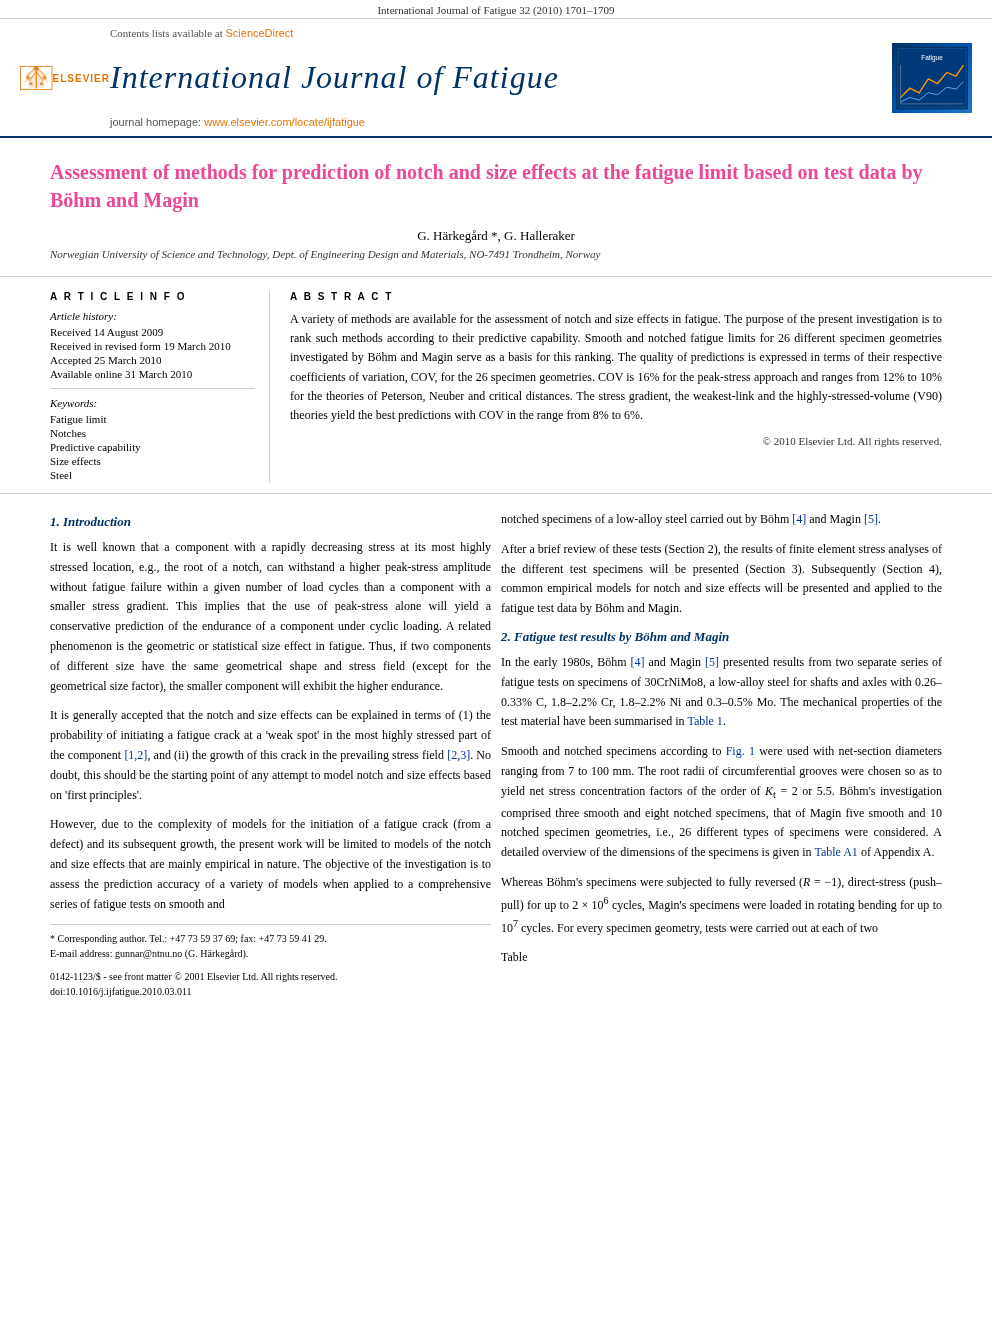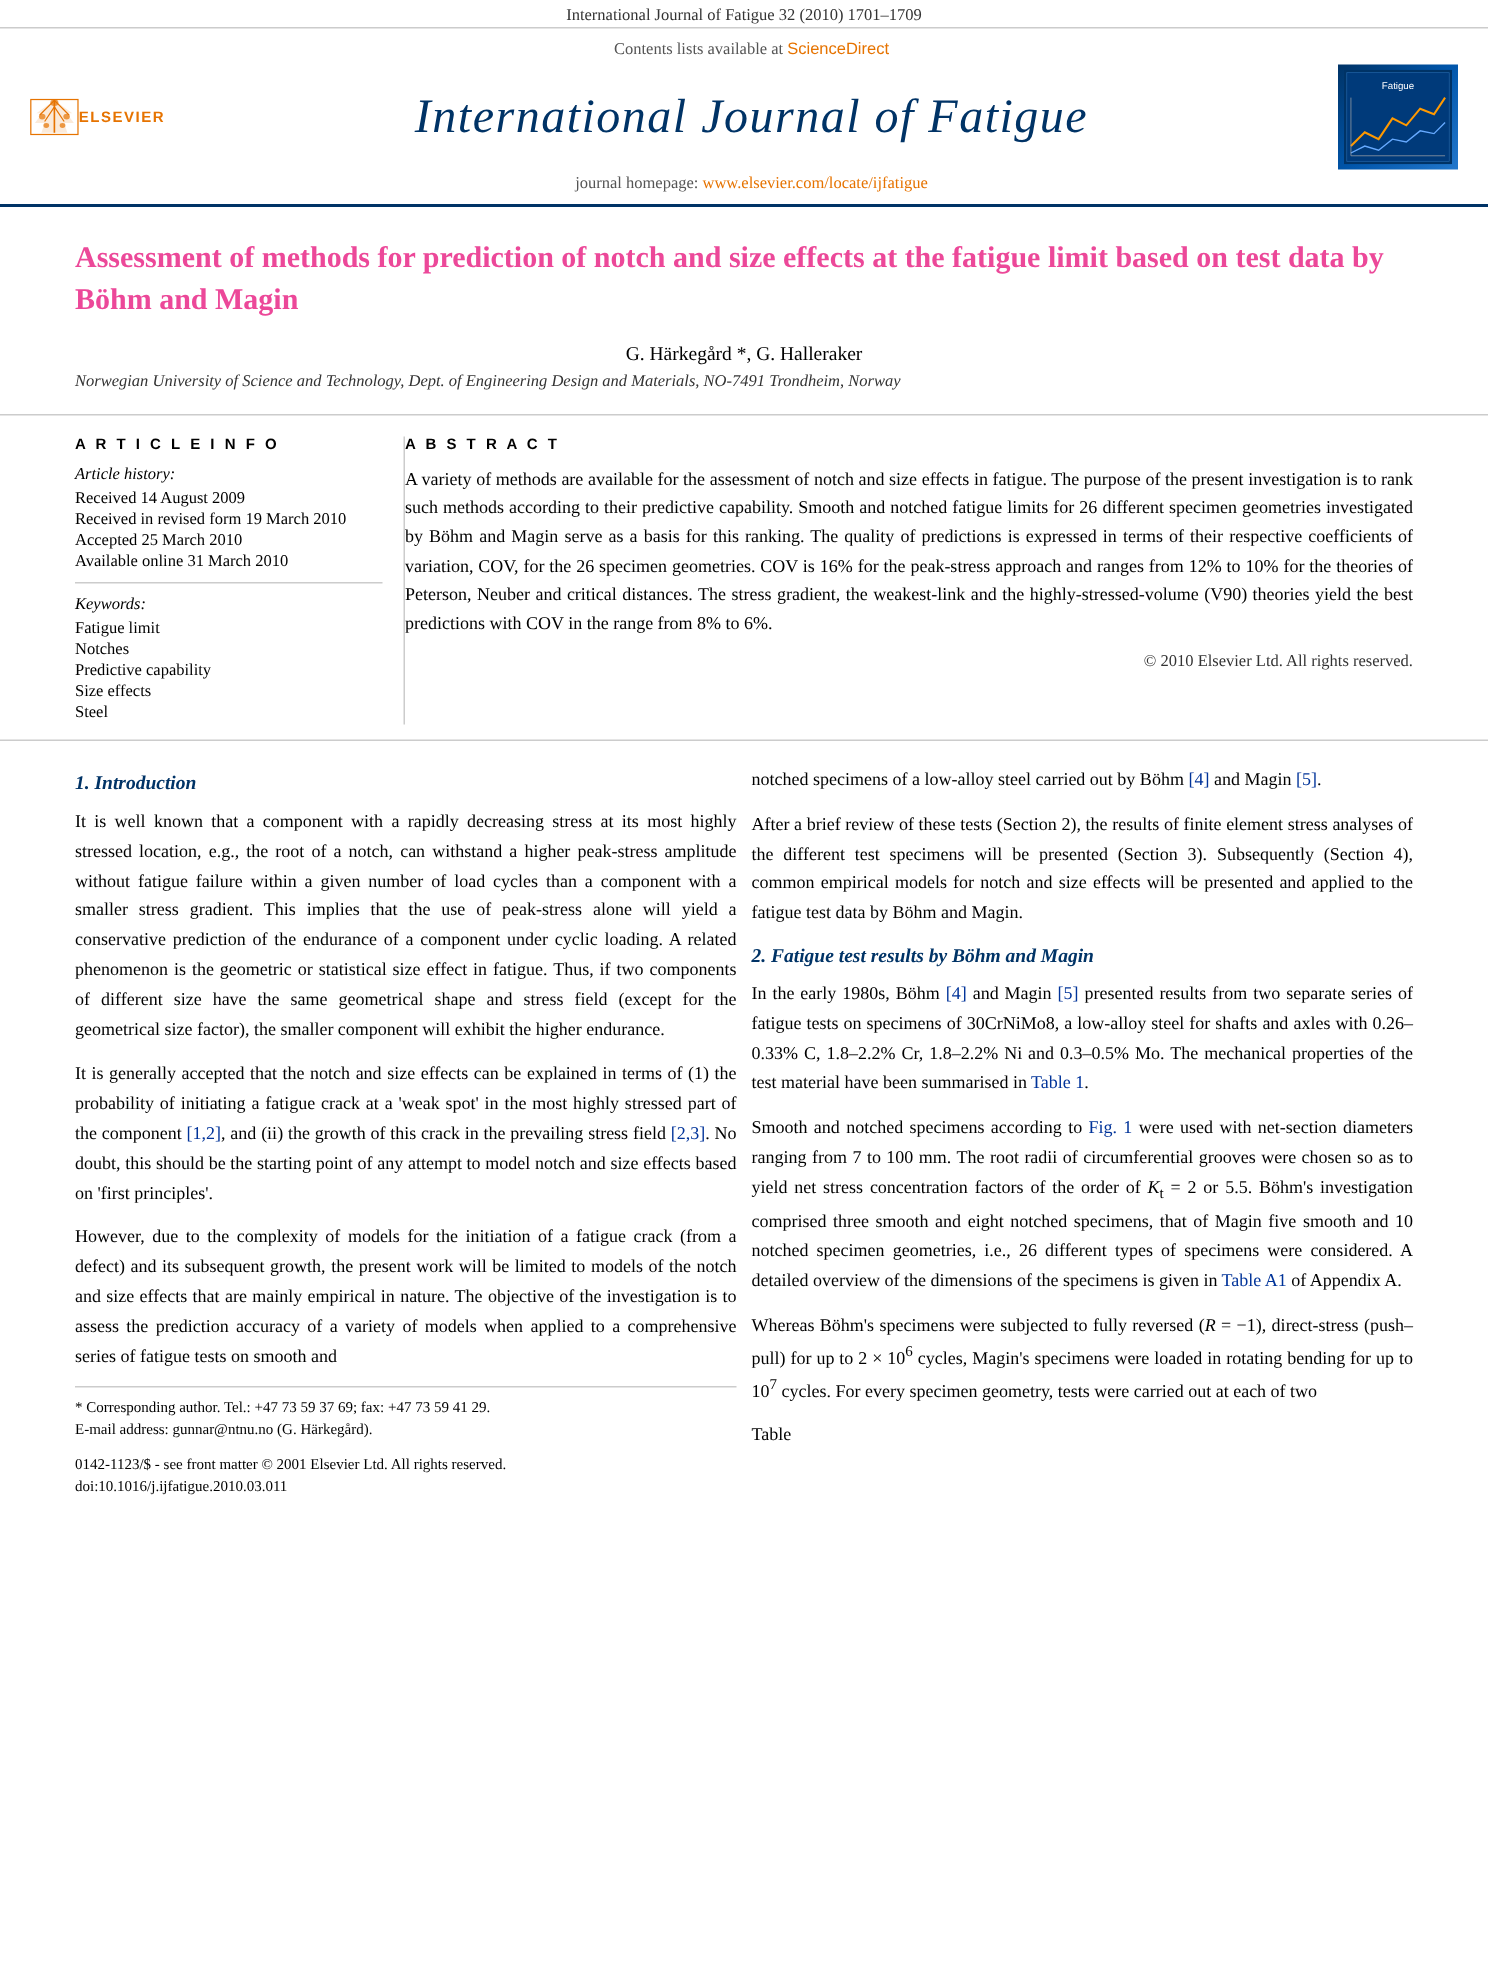--- a/index.html
+++ b/index.html
@@ -48,42 +48,41 @@
       font-size: 10px;
       font-weight: bold;
       color: #e67300;
       letter-spacing: 1px;
       margin-top: 2px;
       font-family: Arial, sans-serif;
     }
 
     .journal-title-block {
       flex: 1;
-      text-align: center;
     }
 
     .sciencedirect-link {
       font-size: 11px;
       color: #555;
       margin-bottom: 4px;
     }
 
     .journal-main-title {
       font-size: 32px;
       font-family: 'Times New Roman', serif;
       font-style: italic;
       color: #003366;
       letter-spacing: 1px;
       margin: 20px 0;
     }
 
     .journal-homepage {
       font-size: 11px;
       color: #555;
-      font-family: Liberation Serif, serif;
+      font-family: Liberation Sans, sans-serif;
     }
 
     .journal-cover {
       width: 80px;
       height: 70px;
       background: linear-gradient(135deg, #003366 0%, #0055aa 50%, #2277cc 100%);
       flex-shrink: 0;
       display: flex;
       align-items: center;
       justify-content: center;
@@ -121,20 +120,21 @@
       font-size: 11px;
       font-style: italic;
       color: #333;
       margin-bottom: 4px;
     }
 
     
     .two-col-section {
       display: flex;
       padding: 14px 50px 10px 50px;
+      gap: 20px;
       border-bottom: 1px solid #ccc;
     }
 
     .left-col {
       width: 220px;
       flex-shrink: 0;
       border-right: 1px solid #ccc;
       padding-right: 14px;
     }
 

